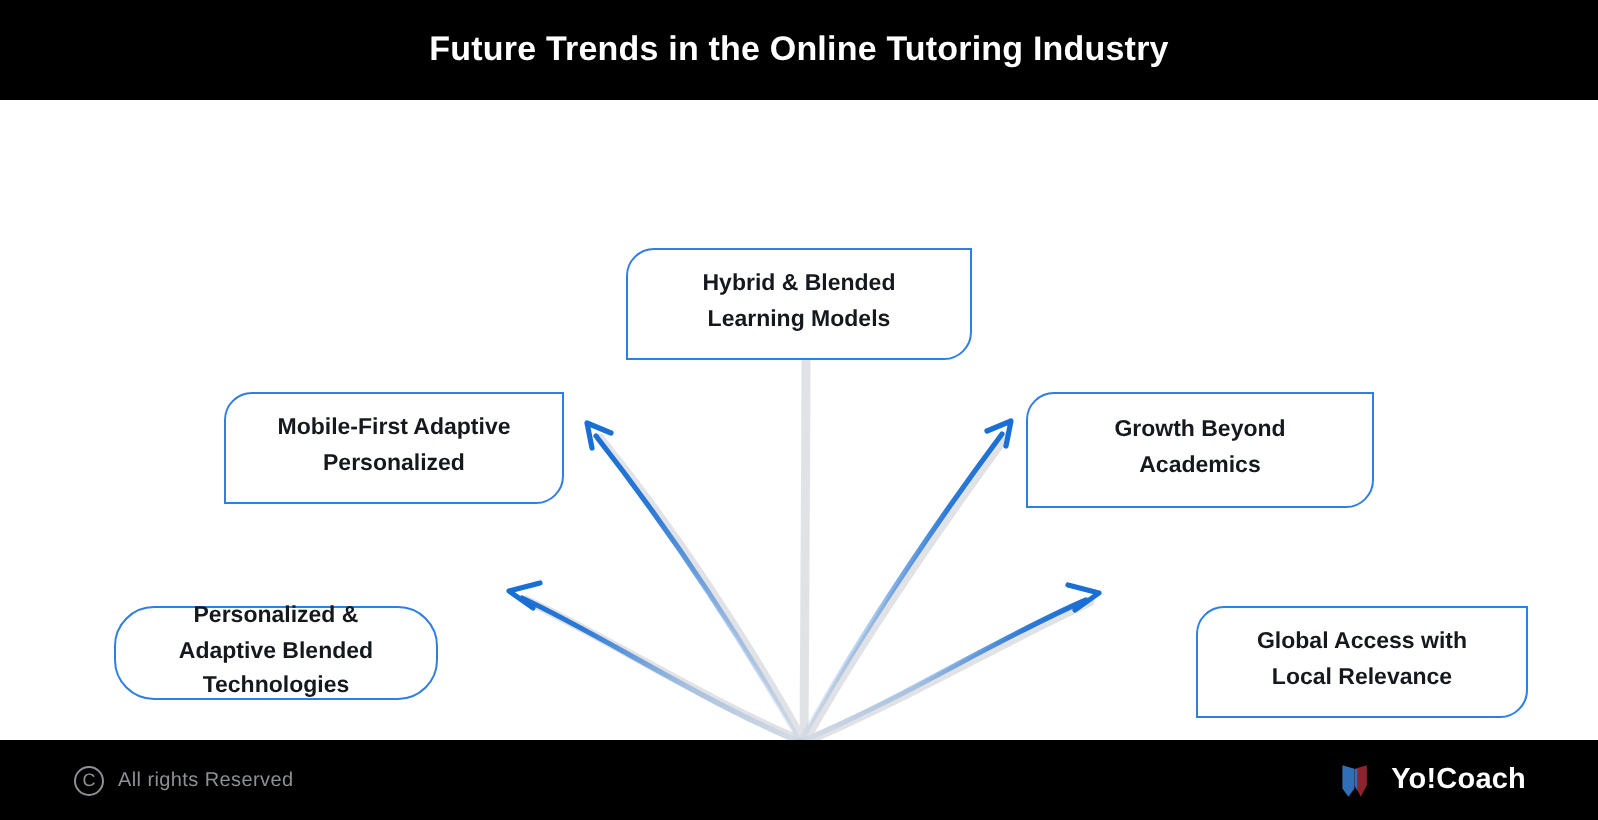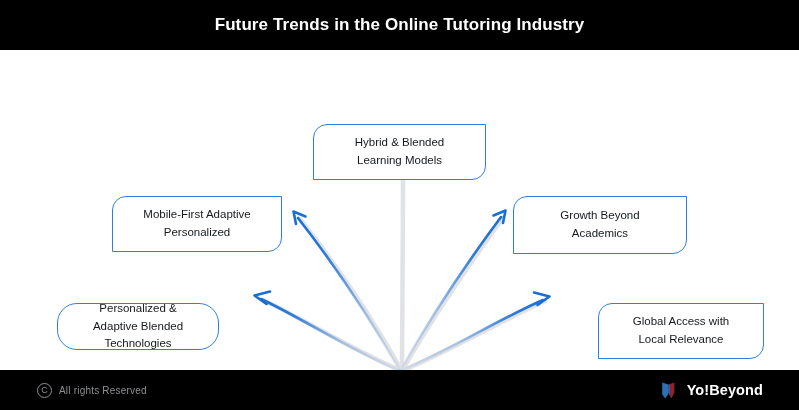--- a/index.html
+++ b/index.html
@@ -69,21 +69,21 @@
     border-top-left-radius: 14px;
     border-bottom-right-radius: 14px;
     border-top-right-radius: 0;
     border-bottom-left-radius: 0;
     display: flex;
     align-items: center;
     justify-content: center;
     text-align: center;
     color: #15191d;
     font-size: 11.5px;
-    font-weight: normal;
+    font-weight: bold;
     line-height: 1.55;
     padding: 4px 8px;
     z-index: 5;
   }
   .node .node-label { display: block; }
 
   #node-hybrid       { left: 313px; top: 74px;  width: 173px; height: 56px; }
   #node-mobile       { left: 112px; top: 146px; width: 170px; height: 56px; }
   #node-growth       { left: 513px; top: 146px; width: 174px; height: 58px; align-items: center; }
   #node-personalized { left: 57px;  top: 253px; width: 162px; height: 47px; border-radius: 20px; }
@@ -263,17 +263,17 @@
     <div id="copyright">
       <span class="c-mark">C</span>
       <span class="c-text">All rights Reserved</span>
     </div>
     <div id="brand">
       <svg width="21" height="21" viewBox="0 0 21 21">
         <path d="M2.2,2.6 L8.2,4.4 L8.2,14.2 L5.2,18.4 L2.2,14.2 Z" fill="#2e6fb5"></path>
         <path d="M14.4,2.6 L14.4,12.6 L11.4,18.4 L8.4,12.6 L8.4,4.4 Z" fill="#8c2430"></path>
         <path d="M8.3,4.4 L8.3,12.8 L9.6,15.4 L9.6,4.8 Z" fill="#2e6fb5"></path>
       </svg>
-      <span class="brand-text">Yo!Beyond</span>
+      <span class="brand-text">Yo!Coach</span>
     </div>
   </div>
 
 </div>
 
 </body></html>

